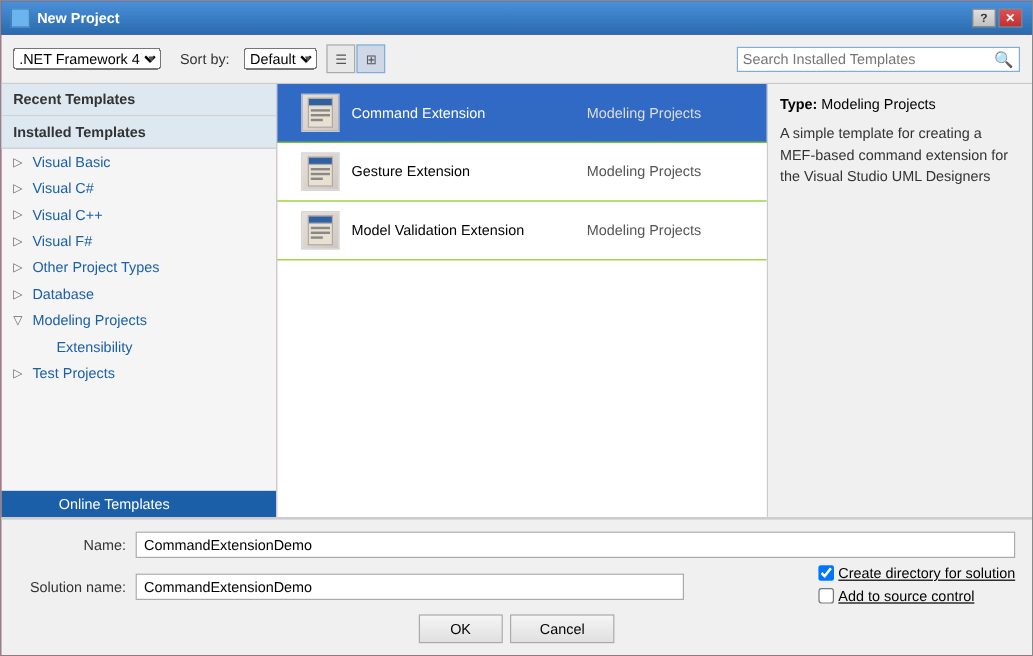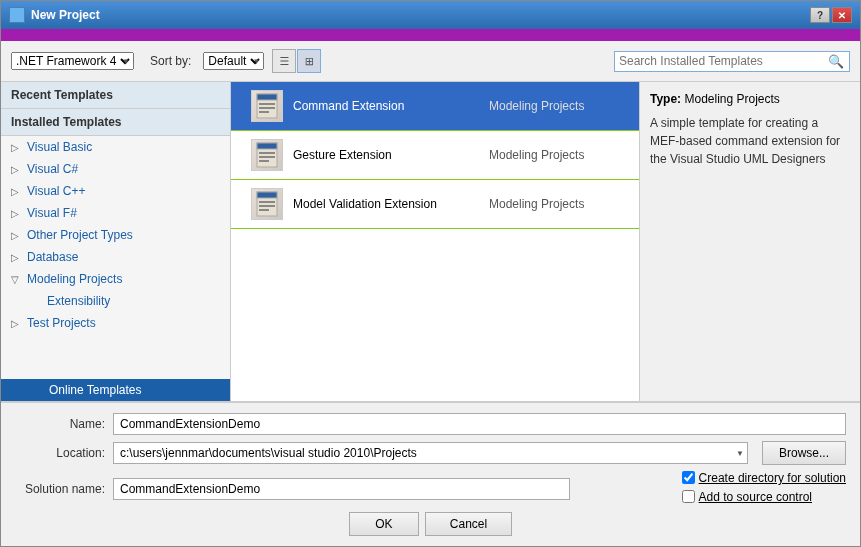--- a/index.html
+++ b/index.html
@@ -1,26 +1,25 @@
 <!DOCTYPE html>
 <html><head>
   <meta charset="utf-8">
   <style>
     * { box-sizing: border-box; margin: 0; padding: 0; font-family: 'Segoe UI', Tahoma, sans-serif; font-size: 12px; }
     body { background: #f0f0f0; display: flex; align-items: center; justify-content: center; min-height: 100vh; }
 
     .dialog {
       width: 861px;
       height: 547px;
-      background: #a21caf;
+      background: #be185d;
       border: 1px solid #888;
       box-shadow: 2px 2px 8px rgba(0,0,0,0.5);
       display: flex;
       flex-direction: column;
-      gap: 12px;
     }
 
     .title-bar {
       background: linear-gradient(to bottom, #4a90d9, #2a6aad);
       color: white;
       padding: 6px 8px;
       display: flex;
       align-items: center;
       justify-content: space-between;
       font-size: 12px;
@@ -369,29 +368,20 @@
         <div class="info-description">A simple template for creating a MEF-based command extension for the Visual Studio UML Designers</div>
       </div>
     </div>
 
     <div class="form-area">
       <div class="form-row">
         <span class="form-label">Name:</span>
         <input class="form-input" type="text" value="CommandExtensionDemo" style="">
       </div>
       <div class="form-row">
-        <span class="form-label">Location:</span>
-        <div class="location-select-wrapper">
-          <select class="location-select">
-            <option>c:\users\jennmar\documents\visual studio 2010\Projects</option>
-          </select>
-        </div>
-        <button class="browse-btn">Browse...</button>
-      </div>
-      <div class="form-row">
         <span class="form-label">Solution name:</span>
         <input class="form-input" type="text" value="CommandExtensionDemo" style="">
         <div style="display:flex;flex-direction:column;gap:3px;margin-left:6px;">
           <div class="checkbox-row">
             <input type="checkbox" checked="" style="">
             <span>Create directory for solution</span>
           </div>
           <div class="checkbox-row">
             <input type="checkbox" style="">
             <span>Add to source control</span>

